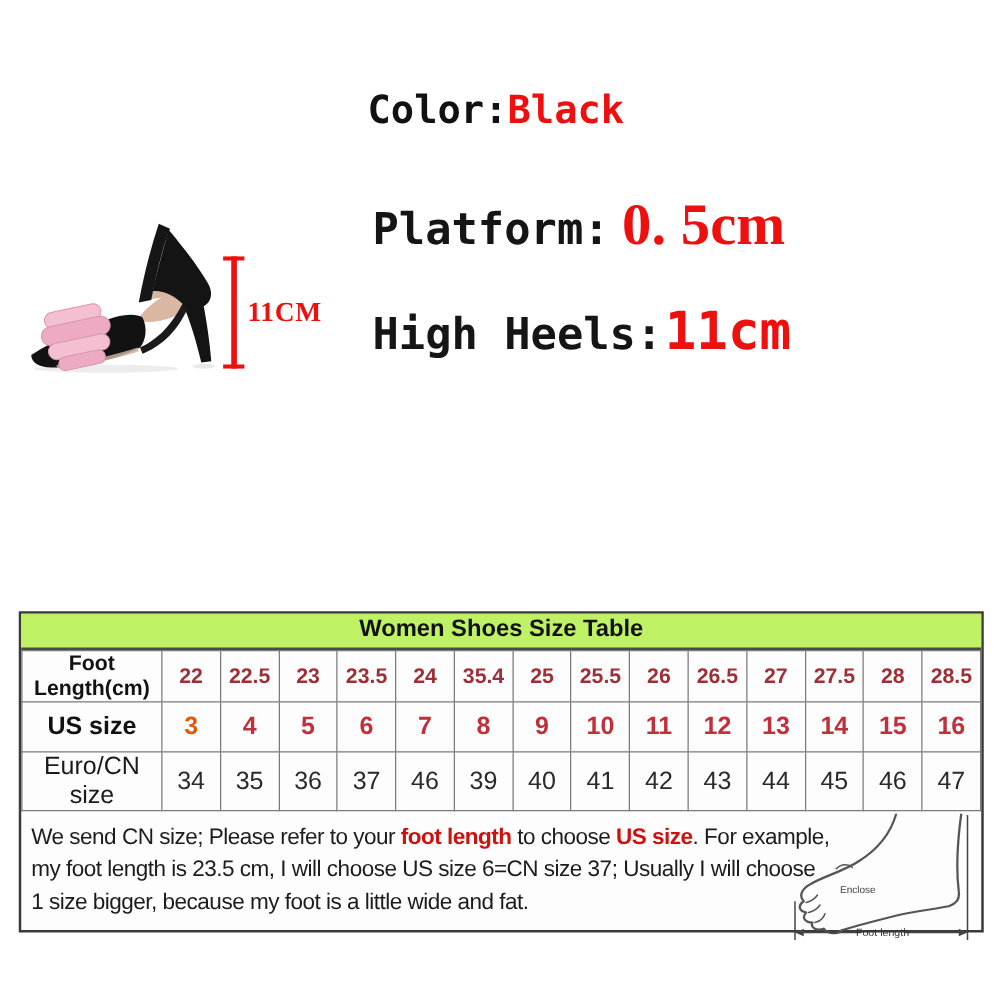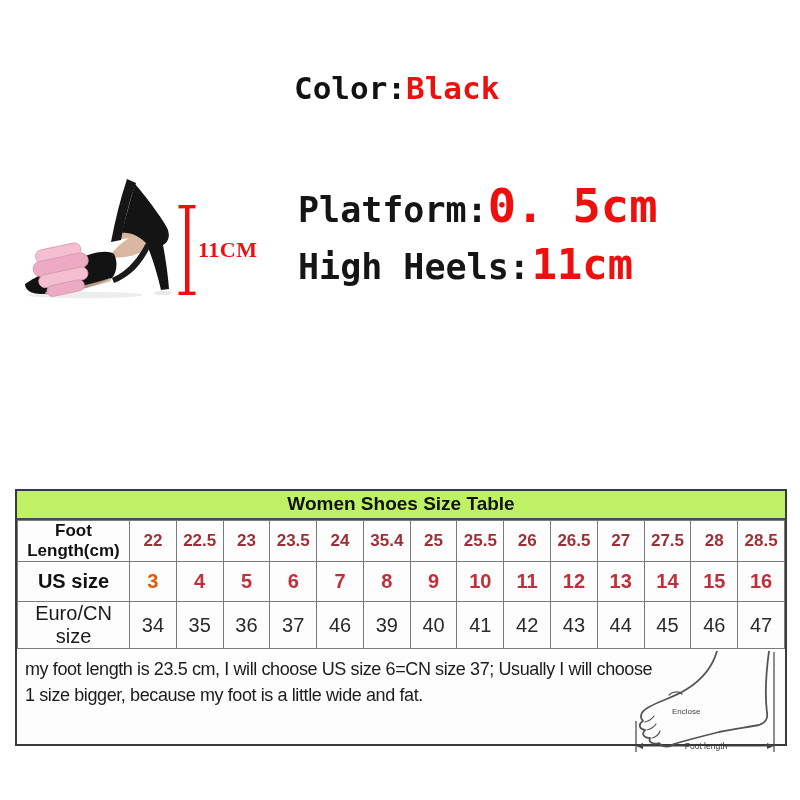--- a/index.html
+++ b/index.html
@@ -4,23 +4,23 @@
 <style>
   html,body{margin:0;padding:0;background:#fff;}
   #canvas{position:relative;width:800px;height:800px;background:#fff;overflow:hidden;
           font-family:"Liberation Sans",sans-serif;}
 
   
   .mono{font-family:"DejaVu Sans Mono",monospace;font-weight:700;}
   #color-line{position:absolute;left:294px;top:70px;font-size:31px;color:#111;white-space:nowrap;}
   #color-line .red{color:#ee0f0f;}
   .spec-line{position:absolute;left:298px;display:flex;align-items:baseline;white-space:nowrap;}
-  #platform-line{top:178px;}
+  #platform-line{top:153px;}
   #platform-line .lbl{font-size:35px;color:#151515;}
-  #platform-line .val{font-size:47px;color:#ee0f0f;margin-left:0;}
+  #platform-line .val{font-size:47px;color:#ee0f0f;margin-left:10px;font-family:Liberation Serif, serif;}
   #heels-line{top:240px;}
   #heels-line .lbl{font-size:35px;color:#151515;}
   #heels-line .val{font-size:42px;color:#ee0f0f;margin-left:2px;}
 
   
   #shoe{position:absolute;left:15px;top:176px;width:165px;height:125px;}
   #measure{position:absolute;left:178px;top:205px;width:18px;height:90px;}
   #heel-height{position:absolute;left:198px;top:237px;font-family:"Liberation Serif",serif;
                font-weight:700;font-size:22px;color:#ee0f0f;letter-spacing:0.5px;}
 
@@ -170,20 +170,21 @@
             <td class="c10">44</td>
             <td class="c11">45</td>
             <td class="c12">46</td>
             <td class="c13">47</td>
           </tr>
         </tbody>
     </table>
 
     <div id="notice">
       <div id="notice-text">
+        <div class="row"><span>We send CN size; Please refer to your </span><span class="red">foot length</span><span> to choose </span><span class="red">US size</span><span>. For example,</span></div>
         <div class="row">my foot length is 23.5 cm, I will choose US size 6=CN size 37; Usually I will choose</div>
         <div class="row">1 size bigger, because my foot is a little wide and fat.</div>
       </div>
 
       <svg id="foot-diagram" viewBox="0 0 156 104">
         <g stroke="#555" stroke-width="1.8" fill="none" stroke-linecap="round" stroke-linejoin="round">
           <path d="M88,0 C84,14 74,28 58,38 C46,46 30,50 20,56 C12,60 10,66 14,70
                    C9,73 10,78 16,79 C12,83 15,87 21,87 C19,91 24,94 30,92
                    C33,96 40,97 45,93 C58,89 74,85 90,81 C104,78 120,76 130,74
                    C136,72 139,68 138,62 C136,46 137,22 140,0"></path>

